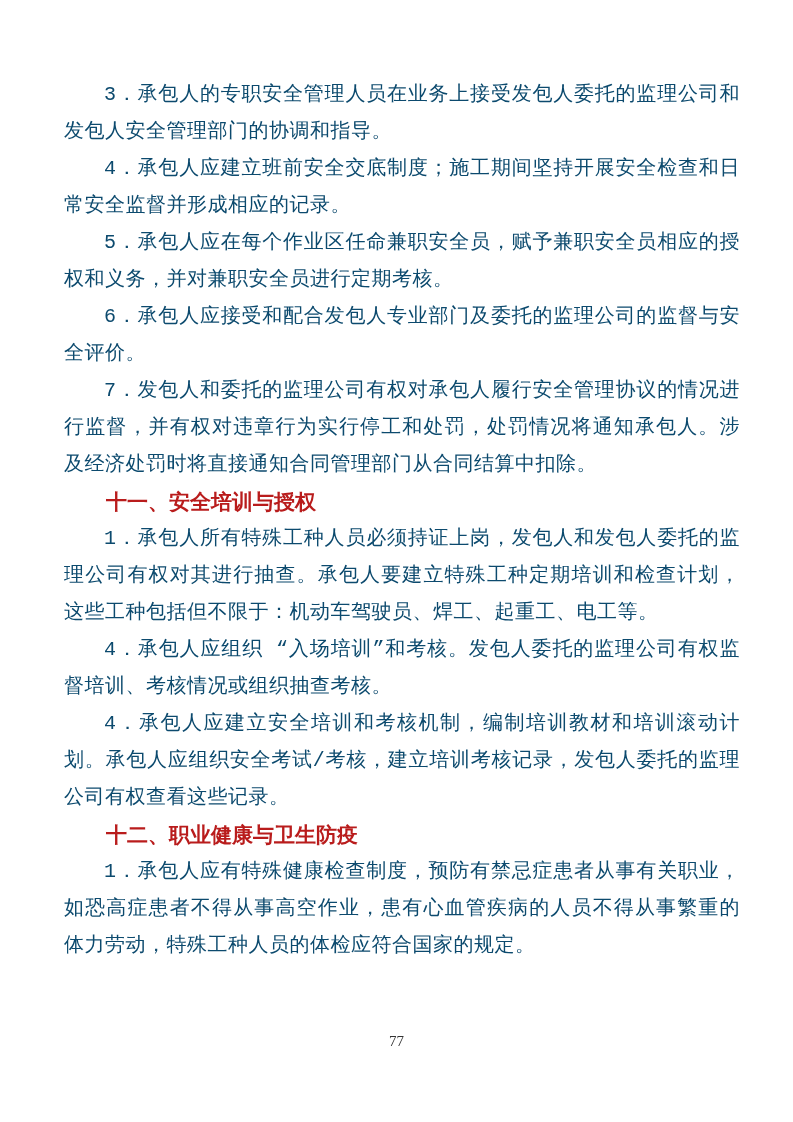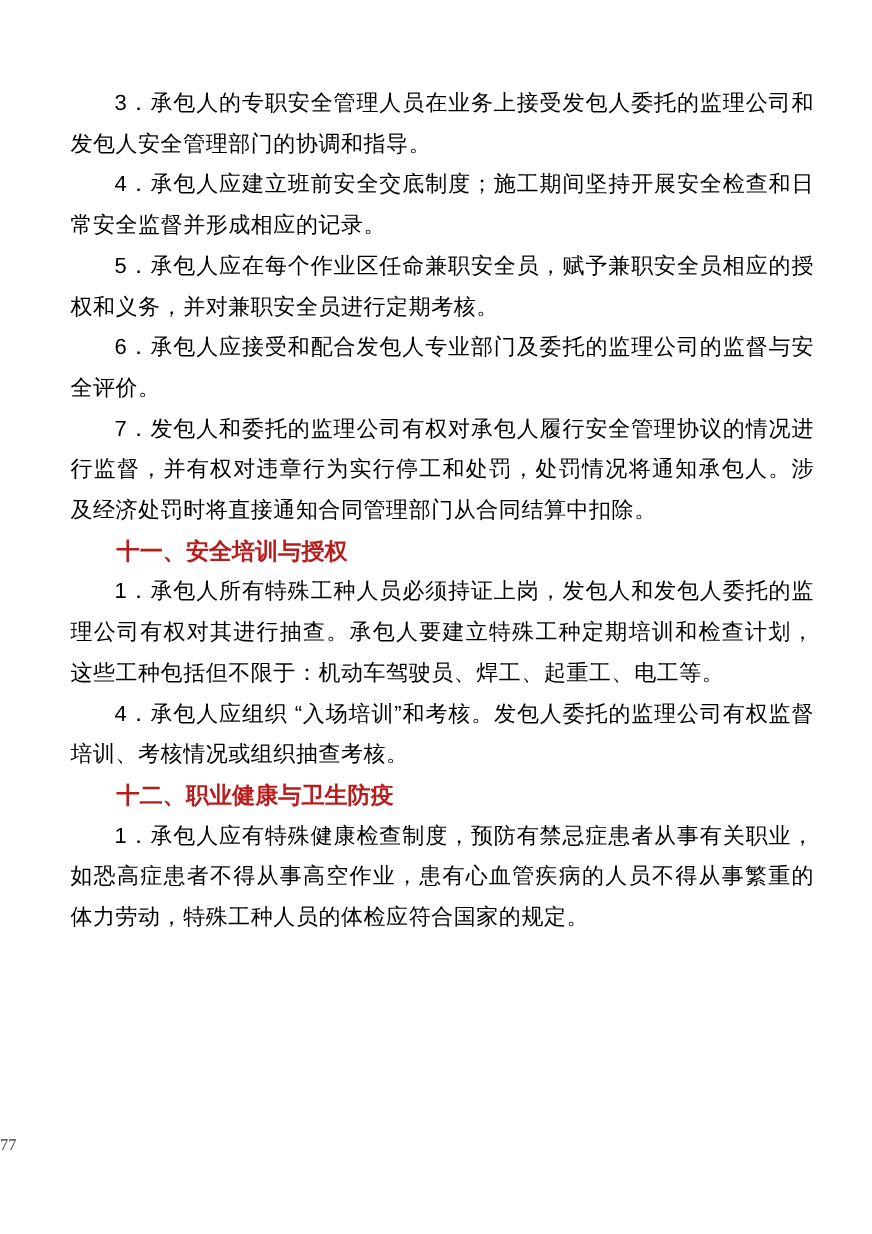--- a/index.html
+++ b/index.html
@@ -17,58 +17,59 @@
   }
   .page-content {
     position: absolute;
     left: 64px;
     top: 76px;
     width: 676px;
   }
   .paragraph {
     font-size: 20px;
     line-height: 37px;
-    color: #000000;
+    color: #0c4a6e;
     text-indent: 2em;
     text-align: justify;
     margin: 0;
-    font-family: Liberation Sans, sans-serif;
+    font-family: Liberation Mono, monospace;
     letter-spacing: 0.5px;
   }
   .heading {
     font-size: 21px;
     line-height: 37px;
     color: #b91c1c;
     font-weight: bold;
     text-indent: 2em;
     margin: 0;
     font-family: "Liberation Sans", "DejaVu Sans", sans-serif;
   }
   .page-number {
     position: absolute;
     top: 1033px;
     left: 0;
     width: 100%;
-    text-align: left;
+    text-align: center;
     font-size: 15px;
     color: #333333;
     font-family: "Liberation Serif", "DejaVu Serif", serif;
   }
 </style>
 </head>
 <body>
 
 <div class="page">
   <div class="page-content">
 
   <div class="paragraph">3．承包人的专职安全管理人员在业务上接受发包人委托的监理公司和发包人安全管理部门的协调和指导。</div>
       <div class="paragraph">4．承包人应建立班前安全交底制度；施工期间坚持开展安全检查和日常安全监督并形成相应的记录。</div>
       <div class="paragraph">5．承包人应在每个作业区任命兼职安全员，赋予兼职安全员相应的授权和义务，并对兼职安全员进行定期考核。</div>
       <div class="paragraph">6．承包人应接受和配合发包人专业部门及委托的监理公司的监督与安全评价。</div>
       <div class="paragraph">7．发包人和委托的监理公司有权对承包人履行安全管理协议的情况进行监督，并有权对违章行为实行停工和处罚，处罚情况将通知承包人。涉及经济处罚时将直接通知合同管理部门从合同结算中扣除。</div>
       <div class="heading">十一、安全培训与授权</div>
       <div class="paragraph">1．承包人所有特殊工种人员必须持证上岗，发包人和发包人委托的监理公司有权对其进行抽查。承包人要建立特殊工种定期培训和检查计划，这些工种包括但不限于：机动车驾驶员、焊工、起重工、电工等。</div>
       <div class="paragraph">4．承包人应组织 “入场培训”和考核。发包人委托的监理公司有权监督培训、考核情况或组织抽查考核。</div>
+      <div class="paragraph">4．承包人应建立安全培训和考核机制，编制培训教材和培训滚动计划。承包人应组织安全考试/考核，建立培训考核记录，发包人委托的监理公司有权查看这些记录。</div>
       <div class="heading">十二、职业健康与卫生防疫</div>
       <div class="paragraph">1．承包人应有特殊健康检查制度，预防有禁忌症患者从事有关职业，如恐高症患者不得从事高空作业，患有心血管疾病的人员不得从事繁重的体力劳动，特殊工种人员的体检应符合国家的规定。</div>
     </div>
   <div class="page-number">77</div>
 </div>
 
 </body></html>

